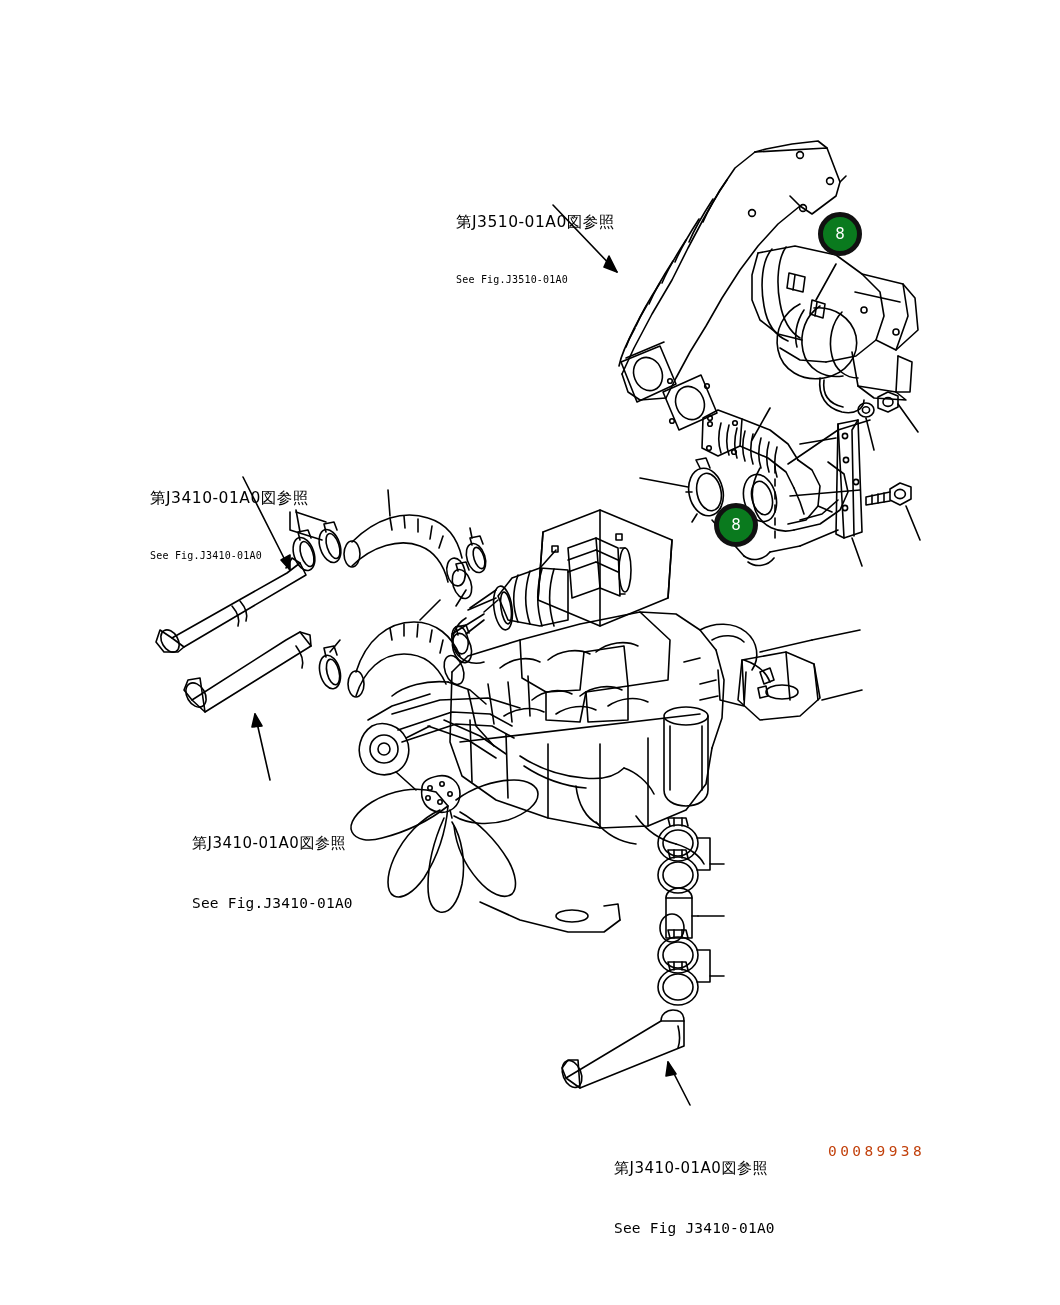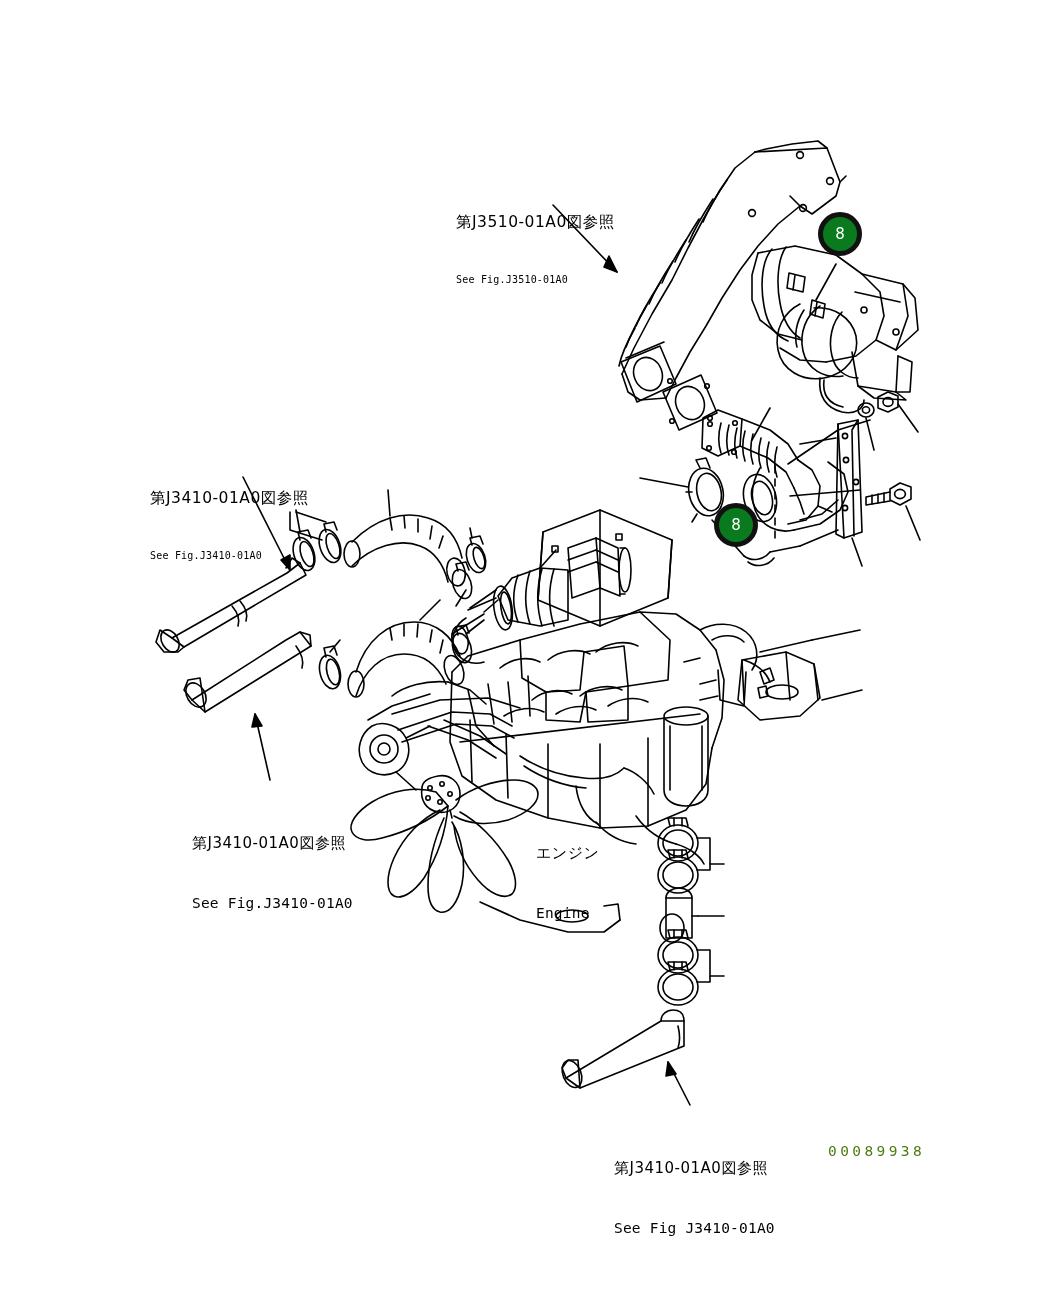--- a/index.html
+++ b/index.html
@@ -44,21 +44,21 @@
   }
   .lbl.small .jp { font-size: 15px; }
   .lbl.small .en { font-size: 14.5px; }
   #code {
     position: absolute;
     left: 828px;
     top: 1143px;
     font-family: "DejaVu Sans Mono", "Liberation Mono", monospace;
     font-size: 14.5px;
     letter-spacing: 3.4px;
-    color: #4d7c0f;
+    color: #c2410c;
     white-space: pre;
   }
   .badge {
     position: absolute;
     width: 44px;
     height: 44px;
     border-radius: 50%;
     background: #0a7a1e;
     border: 5px solid #111111;
     box-sizing: border-box;
@@ -533,24 +533,20 @@
   <div class="lbl small" style="left:192px; top:793px;">
     <span class="jp">第J3410-01A0図参照</span>
     <span class="en">See Fig.J3410-01A0</span>
   </div>
 
   <div class="lbl small" style="left:614px; top:1118px;">
     <span class="jp">第J3410-01A0図参照</span>
     <span class="en">See Fig J3410-01A0</span>
   </div>
 
-  <div class="lbl small" style="left:536px; top:803px;">
-    <span class="jp">エンジン</span>
-    <span class="en">Engine</span>
-  </div>
 
   <div class="badge" style="left:818px; top:212px;">
     <span>8</span>
   </div>
 
   <div class="badge" style="left:714px; top:503px;">
     <span>8</span>
   </div>
 
   <div id="code">00089938</div>

